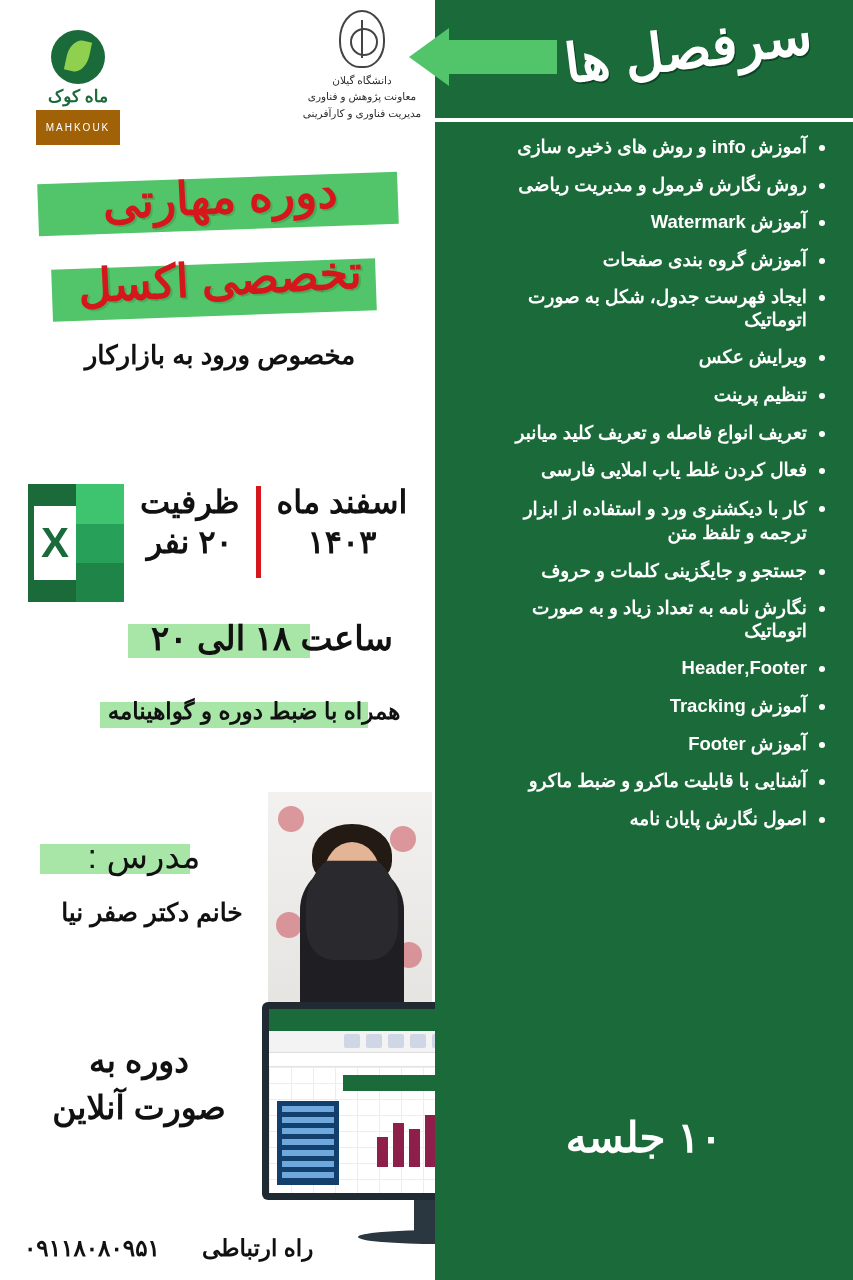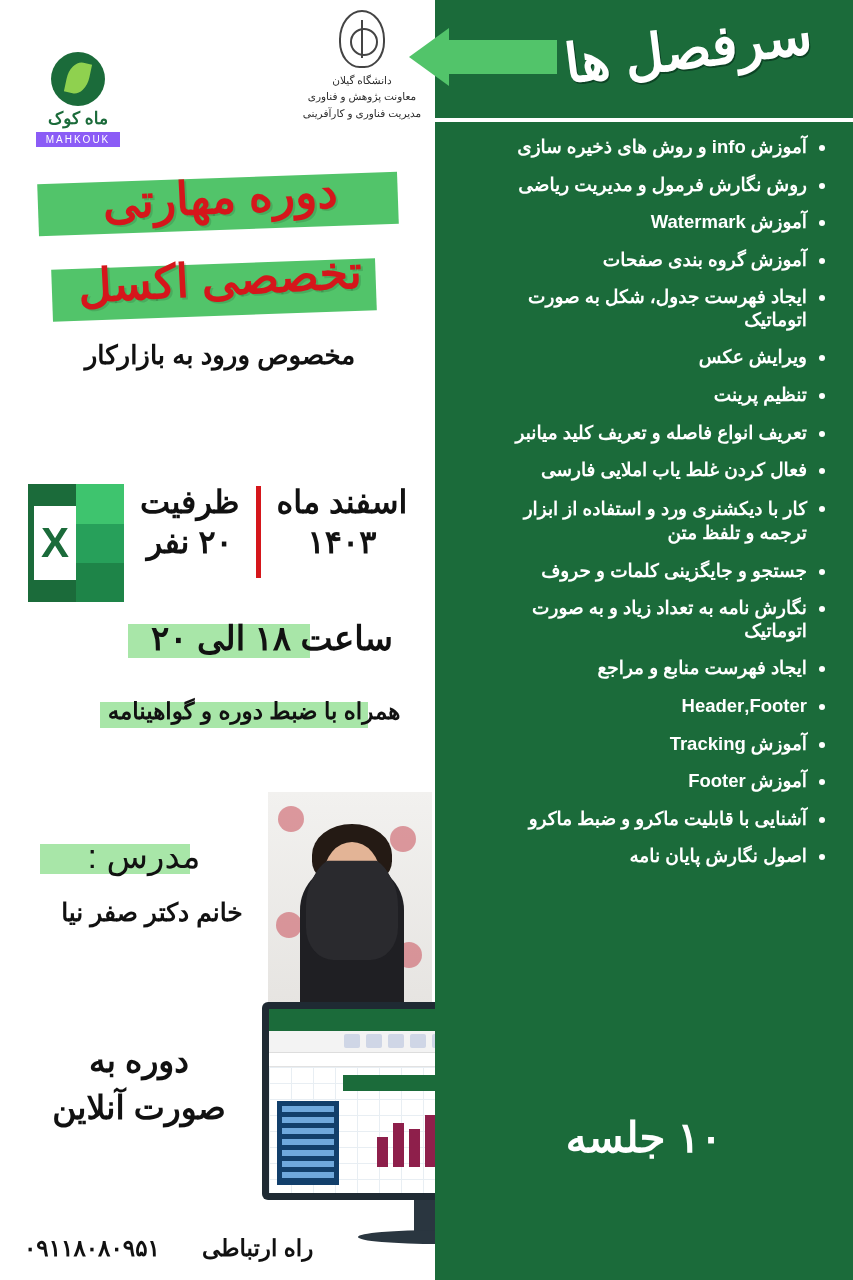--- a/index.html
+++ b/index.html
@@ -108,21 +108,21 @@
   .left-col {
     position: absolute;
     top: 0; left: 0;
     width: 440px;
     height: 1280px;
     background: #ffffff;
   }
   
   .logo-mahkouk {
     position: absolute;
-    top: 52px; left: 22px;
+    top: 30px; left: 22px;
     width: 112px; text-align: center;
   }
   .leaf-circle {
     width: 54px; height: 54px;
     border-radius: 50%;
     background: #1b6b3a;
     margin: 0 auto;
     position: relative;
   }
   .leaf-circle::after {
@@ -132,23 +132,23 @@
     width: 22px; height: 32px;
     background: #8fd14f;
     border-radius: 60% 0 60% 0;
     transform: rotate(12deg);
   }
   .logo-mahkouk .fa-name {
     color: #1b6b3a; font-weight: bold; font-size: 17px; margin-top: 2px;
   }
   .logo-mahkouk .en-name {
     display: inline-block;
-    background: #8b5cf6; color: #fff;
+    background: #a16207; color: #fff;
     font-size: 10px; letter-spacing: 2px;
-    padding: 2px 10px; margin-top: 3px;
+    padding: 12px 10px; margin-top: 3px;
   }
   .logo-univ {
     position: absolute;
     top: 10px; left: 300px;
     width: 124px;
     text-align: center;
     color: #2b2b2b;
   }
   .univ-mark {
     width: 46px; height: 58px;
@@ -468,21 +468,20 @@
       <li>آموزش Watermark</li>
       <li>آموزش گروه بندی صفحات</li>
       <li>ایجاد فهرست جدول، شکل به صورت اتوماتیک</li>
       <li>ویرایش عکس</li>
       <li>تنظیم پرینت</li>
       <li>تعریف انواع فاصله و تعریف کلید میانبر</li>
       <li>فعال کردن غلط یاب املایی فارسی</li>
       <li class="two-line">کار با دیکشنری ورد و استفاده از ابزار ترجمه و تلفظ متن</li>
       <li>جستجو و جایگزینی کلمات و حروف</li>
       <li>نگارش نامه به تعداد زیاد و به صورت اتوماتیک</li>
-      <li>ایجاد فهرست منابع و مراجع</li>
       <li>Header‚Footer</li>
       <li>آموزش Tracking</li>
       <li>آموزش Footer</li>
       <li>آشنایی با قابلیت ماکرو و ضبط ماکرو</li>
       <li>اصول نگارش پایان نامه</li>
     </ul>
 
     <div class="sessions-badge">۱۰ جلسه</div>
   </div>
 

